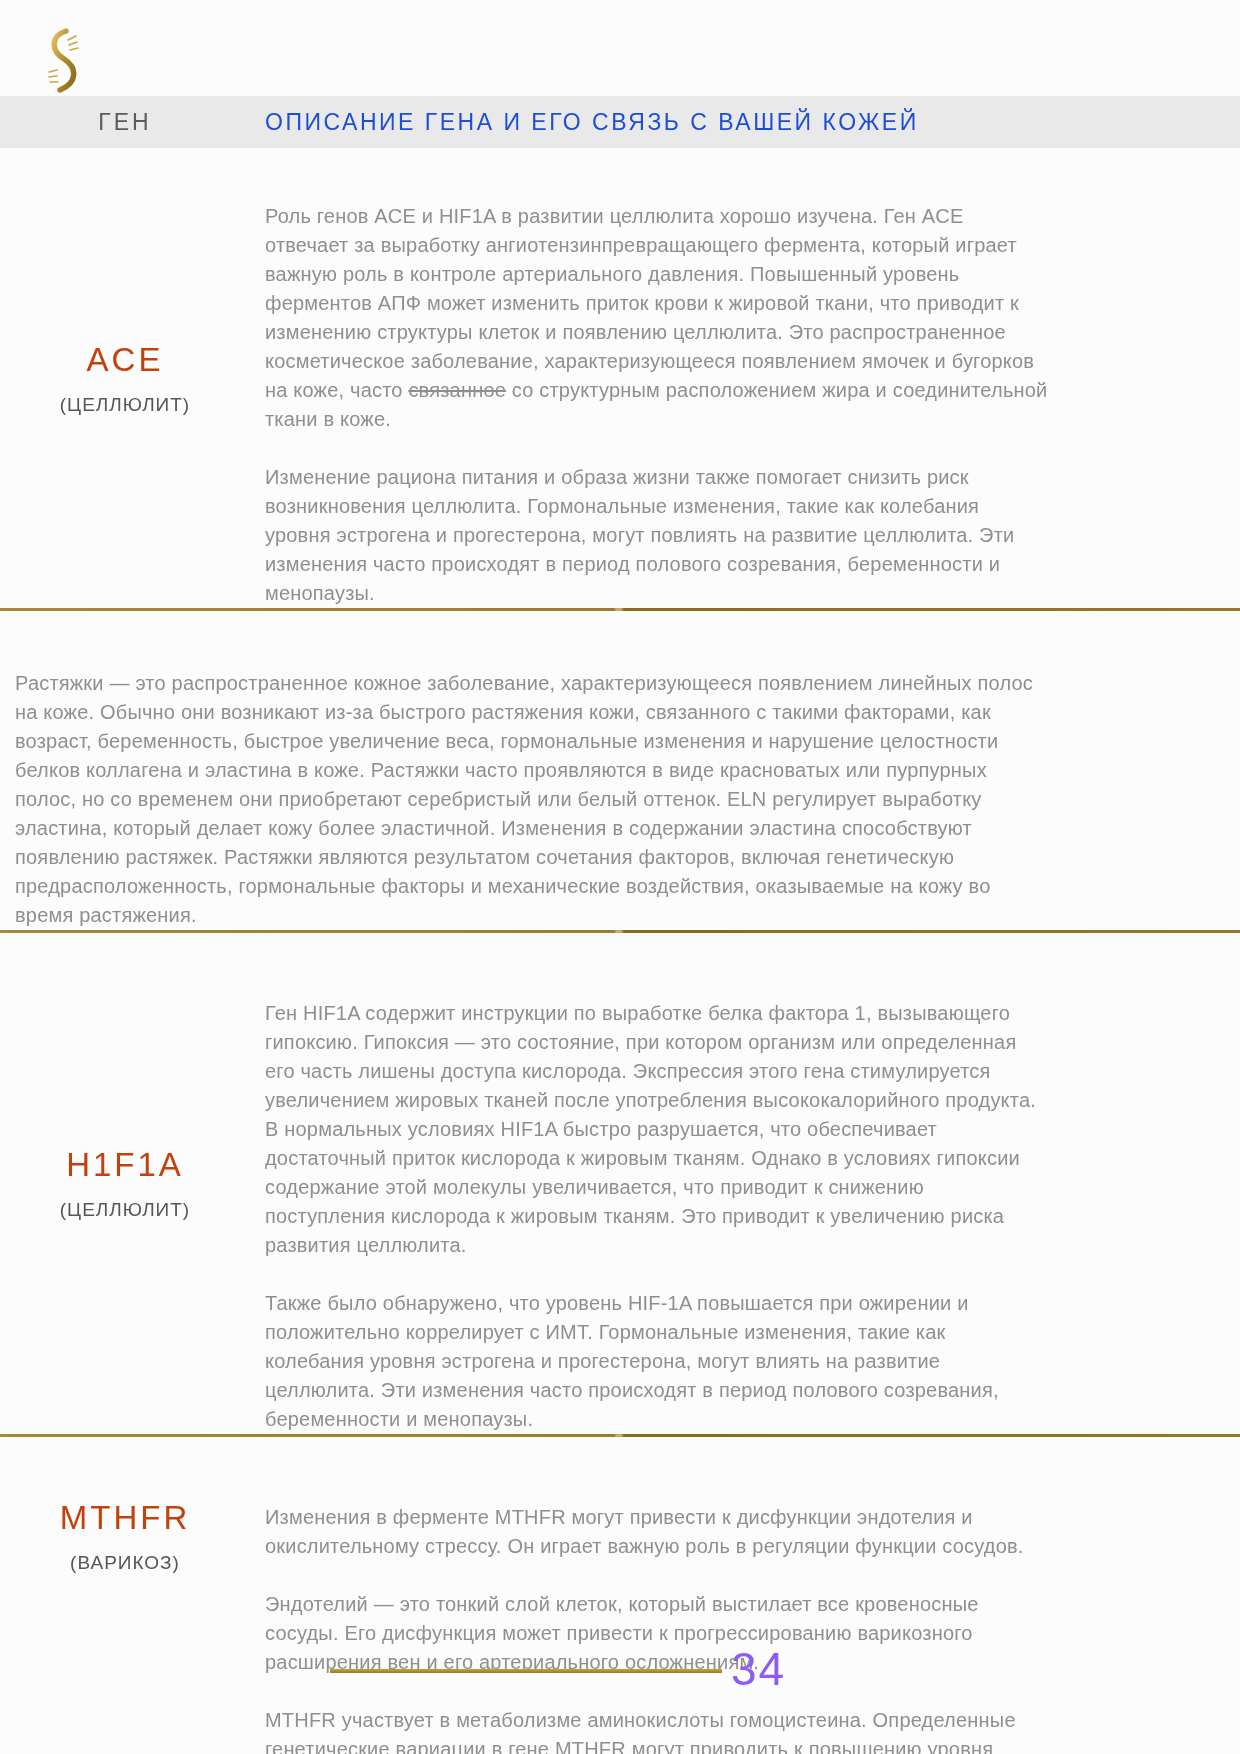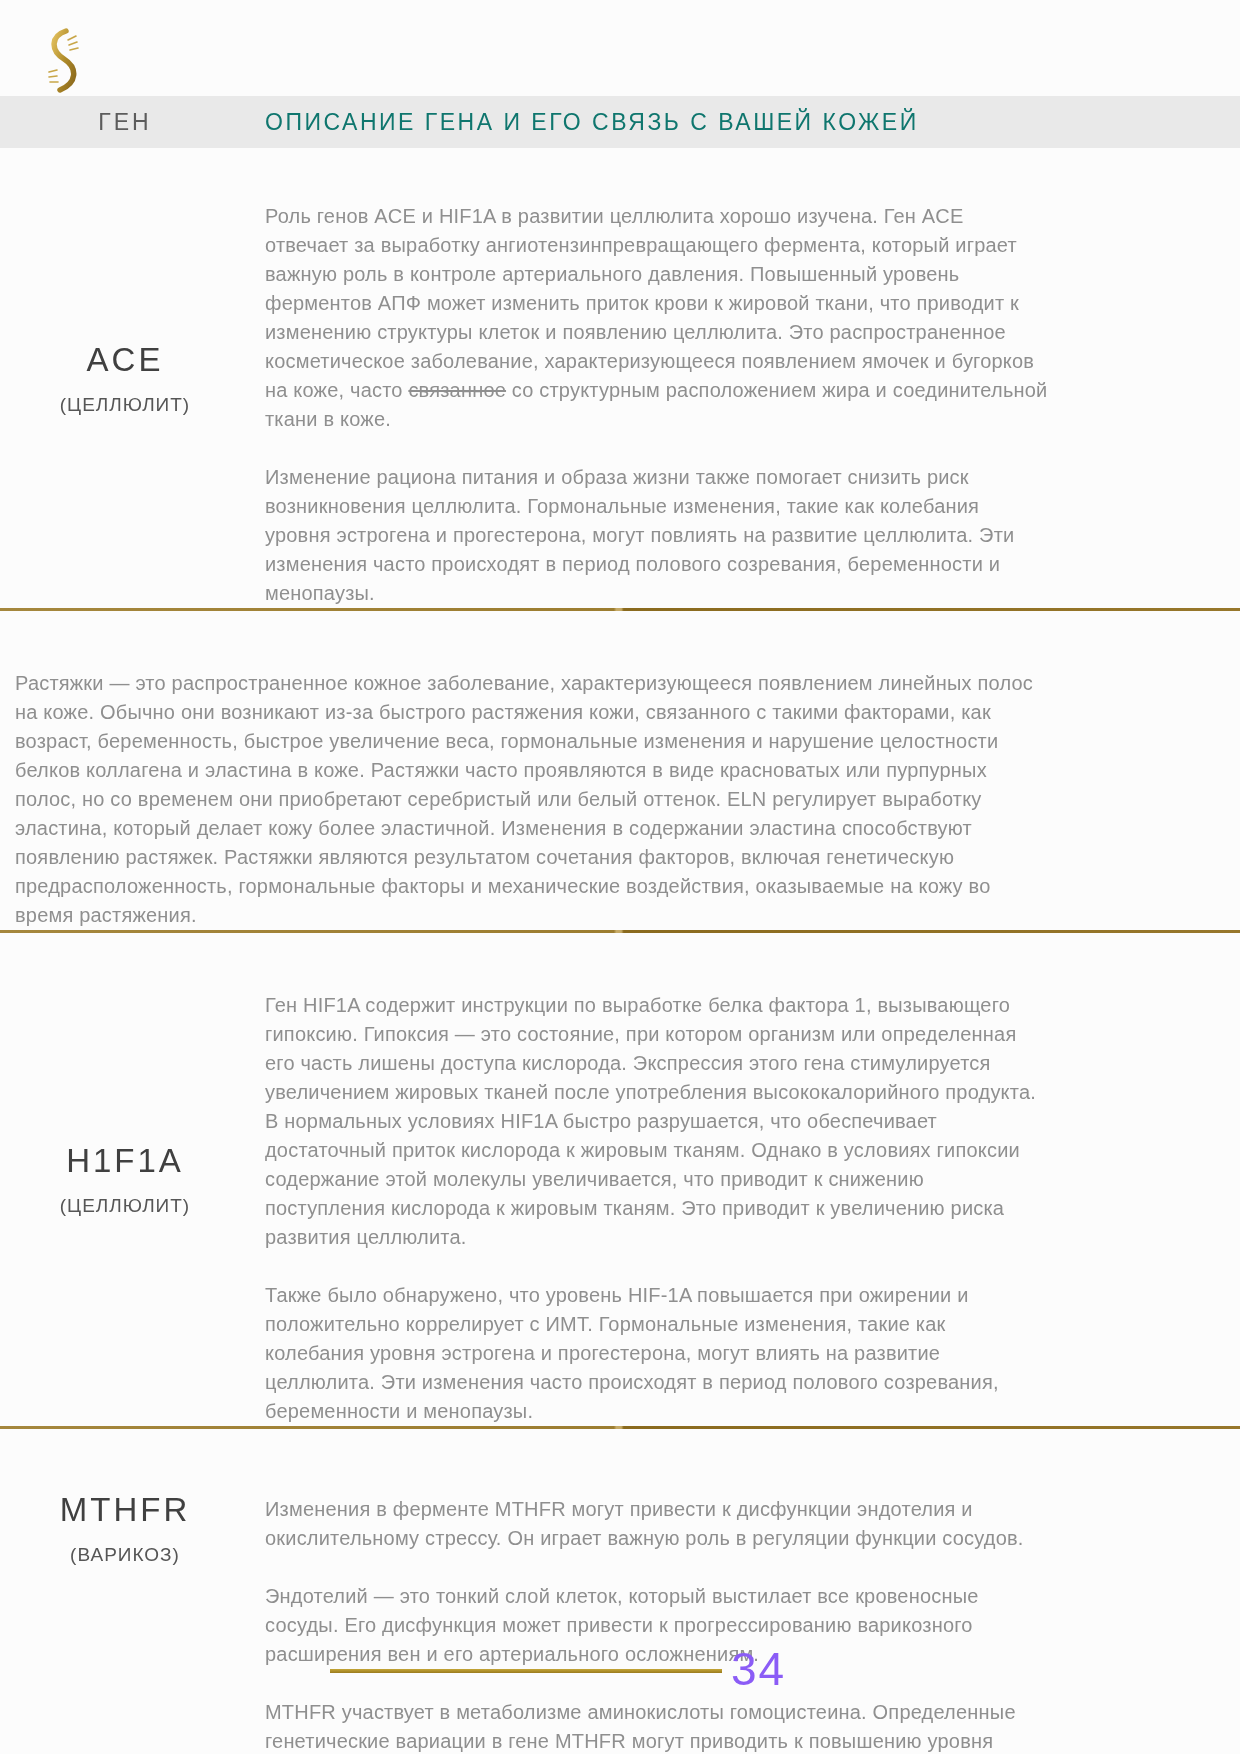--- a/index.html
+++ b/index.html
@@ -38,36 +38,36 @@
     font-weight: 300;
     letter-spacing: 3px;
     color: #5c5c5c;
   }
   .th-desc {
     flex: 1;
     padding-left: 15px;
     font-size: 23px;
     font-weight: 300;
     letter-spacing: 2.5px;
-    color: #0f766e;
+    color: #1d4ed8;
   }
 
   .row { display: flex; }
   .cell-gene {
     width: 250px;
     display: flex;
     flex-direction: column;
     align-items: center;
     justify-content: center;
   }
   .gene-name {
     font-size: 33px;
     font-weight: 300;
     letter-spacing: 3px;
-    color: #404040;
+    color: #c2410c;
   }
   .gene-trait {
     margin-top: 15px;
     font-size: 19px;
     font-weight: 300;
     letter-spacing: 1px;
     color: #565656;
   }
   .cell-desc {
     flex: 1;
@@ -82,21 +82,21 @@
   .cell-desc p { margin-bottom: 29px; margin-top: 28px; }
   .cell-desc p:last-child { margin-bottom: 0; }
   .strike { text-decoration: line-through; }
 
   .row-ace   { min-height: 388px; }
   .row-ace   .cell-desc { padding-top: 26px; }
   .row-eln   { min-height: 319px; }
   .row-eln   .cell-desc { padding-top: 30px; }
   .row-eln   .cell-gene { justify-content: flex-start; padding-top: 90px; }
   .row-h1f1a { min-height: 410px; }
-  .row-h1f1a .cell-desc { padding-top: 30px; }
+  .row-h1f1a .cell-desc { padding-top: 38px; }
   .row-mthfr { min-height: 365px; }
   .row-mthfr .cell-desc { padding-top: 38px; }
   .row-mthfr .cell-gene { justify-content: flex-start; padding-top: 62px; }
 
   .divider {
     height: 3px;
     width: 100%;
     background: linear-gradient(to right,
       #a5873d 0%, #9c7d30 49.5%,
       #c6aa66 49.7%, #c6aa66 50.1%,

